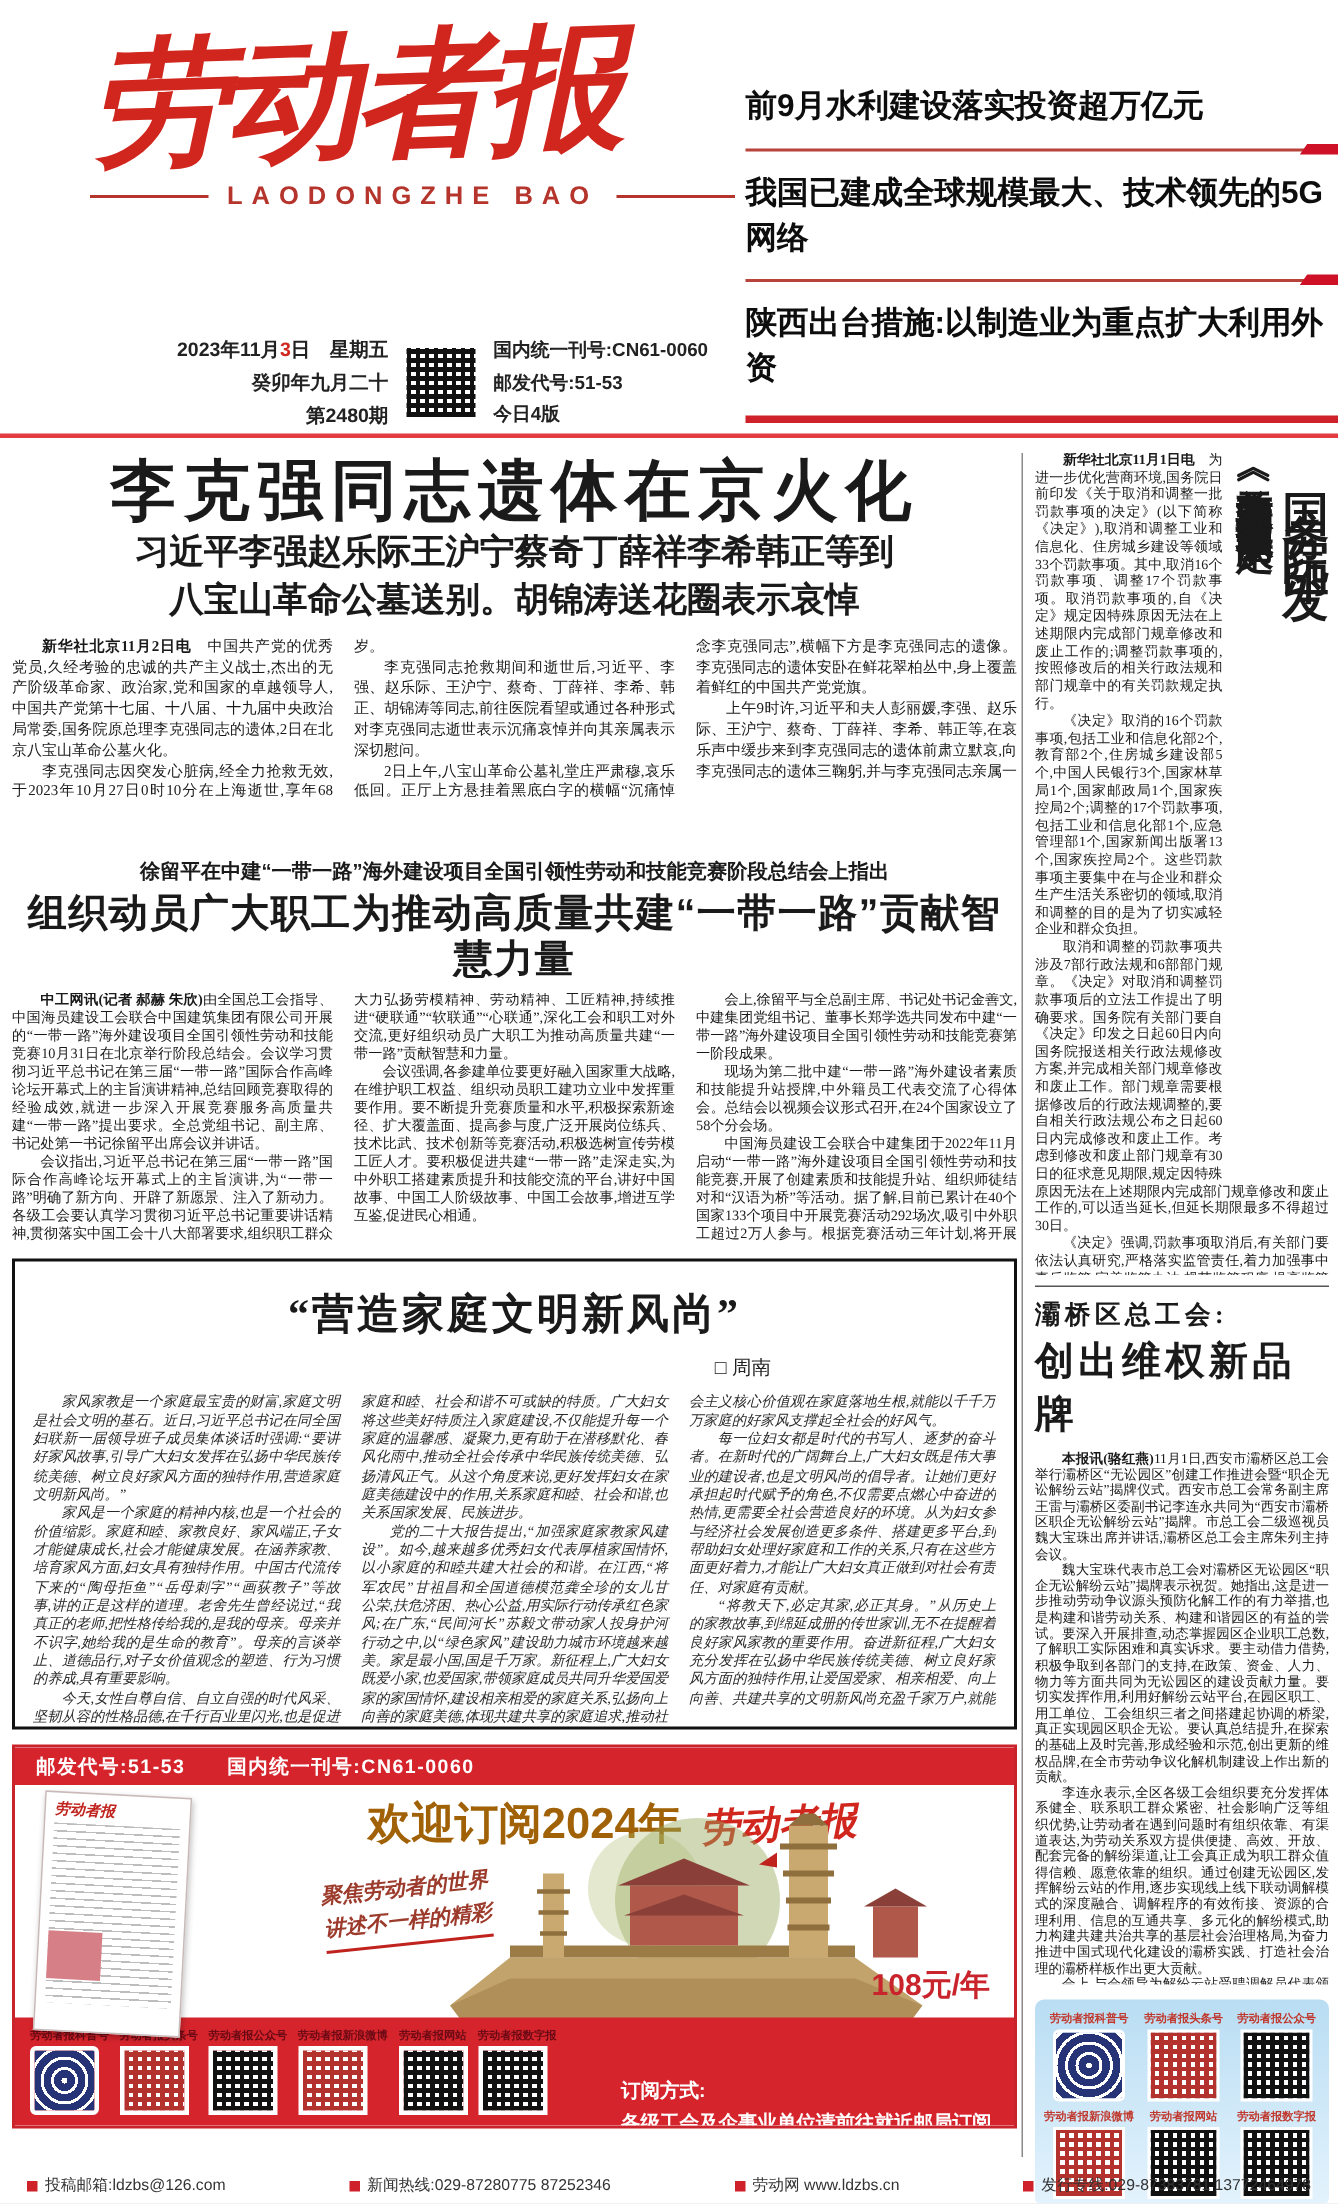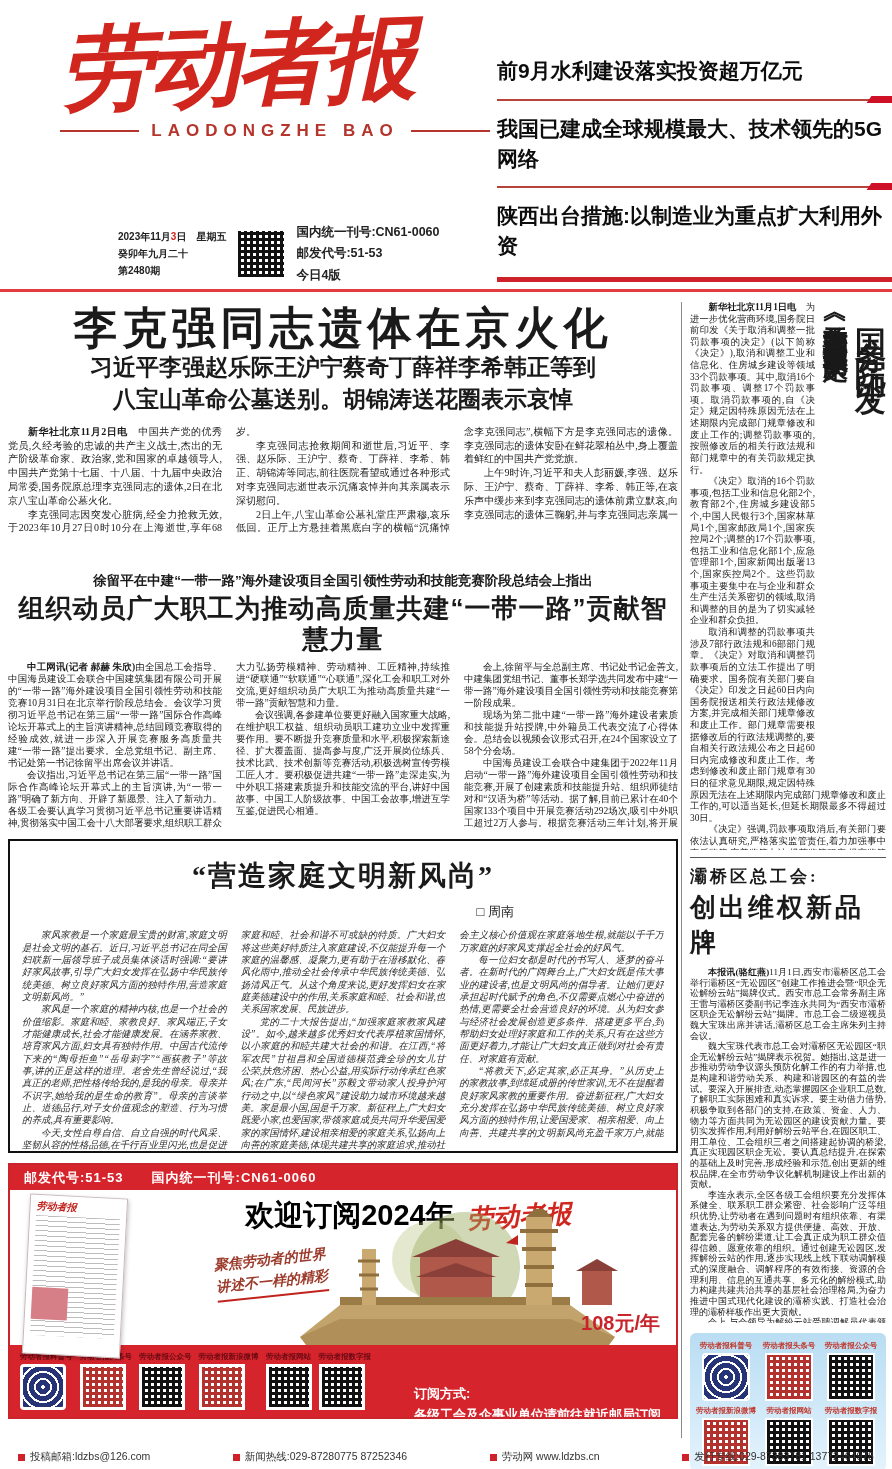--- a/index.html
+++ b/index.html
@@ -7,21 +7,21 @@
         font-family:"Liberation Sans",sans-serif;color:#1a1a1a;}
   
   .masthead{position:absolute;left:60px;top:14px;width:430px;}
   .calligraphy{font-family:"DejaVu Serif",serif;font-style:italic;font-weight:bold;
                font-size:92px;line-height:1.05;color:#d0261e;transform:rotate(-2deg);
                white-space:nowrap;letter-spacing:-4px;}
   .pinyin-row{display:flex;align-items:center;gap:12px;margin-top:10px;color:#b5342c;}
   .pinyin-row .pline{flex:1;height:2px;background:#b5342c;}
   .pinyin{font-size:17px;font-weight:bold;letter-spacing:6px;white-space:nowrap;}
   .dateblock{position:absolute;left:118px;top:222px;display:flex;gap:12px;align-items:center;}
-  .date-left{font-size:10px;line-height:1.7;font-weight:bold;color:#222;white-space:nowrap;}
+  .date-left{text-align:right;font-size:13px;line-height:1.7;font-weight:bold;color:#222;white-space:nowrap;}
   .date-right{text-align:left;font-size:12.5px;line-height:1.7;font-weight:bold;color:#222;white-space:nowrap;}
   .red-day{color:#d0261e;}
   .qr{background:repeating-linear-gradient(0deg,#111 0 3px,transparent 3px 6px),
              repeating-linear-gradient(90deg,#111 0 3px,#fff 3px 6px);}
   .qr-mast{width:46px;height:46px;flex:0 0 46px;}
   
   .headlines{position:absolute;left:497px;top:56px;width:400px;}
   .hl{font-size:21px;font-weight:bold;line-height:1.42;color:#0d0d0d;}
   .hl-rule{position:relative;height:2px;background:#b8433b;margin:13px 0;}
   .hl-rule::after{content:"";position:absolute;right:-2px;top:-3px;width:30px;height:7px;
@@ -52,21 +52,21 @@
   .ad-banner{height:25px;background:#d6242c;color:#fff;font-size:13px;font-weight:bold;
              display:flex;align-items:center;padding-left:14px;letter-spacing:1px;}
   .ad-main{position:relative;height:155px;}
   .thumb{position:absolute;left:16px;top:6px;width:96px;height:158px;background:#fff;border:1px solid #c9b9b9;
          transform:rotate(3deg);box-shadow:1px 2px 4px rgba(0,0,0,.25);overflow:hidden;z-index:3;}
   .t-head{margin:4px 6px 2px;color:#c0231d;font-size:10px;font-weight:bold;font-style:italic;font-family:"DejaVu Serif",serif;}
   .t-lines{margin:2px 6px;height:120px;background:repeating-linear-gradient(180deg,#bdbdbd 0 1px,transparent 1px 5px);}
   .t-photo{position:absolute;left:6px;top:92px;width:36px;height:32px;background:#d77f86;}
   .ad-title-row{position:absolute;left:140px;right:10px;top:6px;display:flex;justify-content:center;
                 align-items:baseline;gap:12px;white-space:nowrap;}
-  .ad-title{font-size:29px;font-weight:900;color:#000000;}
+  .ad-title{font-size:29px;font-weight:900;color:#a16207;}
   .ad-brand{font-family:"DejaVu Serif",serif;font-style:italic;font-weight:bold;font-size:26px;color:#d0261e;transform:rotate(-3deg);}
   .ad-slogan{position:absolute;left:205px;top:58px;transform:rotate(-6deg);text-align:center;
              color:#9c3b2c;font-family:"DejaVu Serif",serif;font-style:italic;font-weight:bold;font-size:14px;line-height:1.6;}
   .ad-slogan .s2{border-bottom:2px solid #c0231d;padding-bottom:2px;}
   .ad-price{position:absolute;right:16px;bottom:8px;color:#c9242b;font-size:20px;font-weight:900;z-index:4;}
   .ad-illu{position:absolute;right:46px;bottom:-14px;z-index:1;}
   .ad-strip{position:absolute;left:0;right:0;bottom:0;height:72px;background:#d6242c;
             display:flex;align-items:center;padding:0 10px;gap:7px;z-index:2;}
   .stile{text-align:center;flex:0 0 auto;}
   .slabel{font-size:7.5px;color:#6b0a14;font-weight:bold;margin-bottom:2px;white-space:nowrap;}

